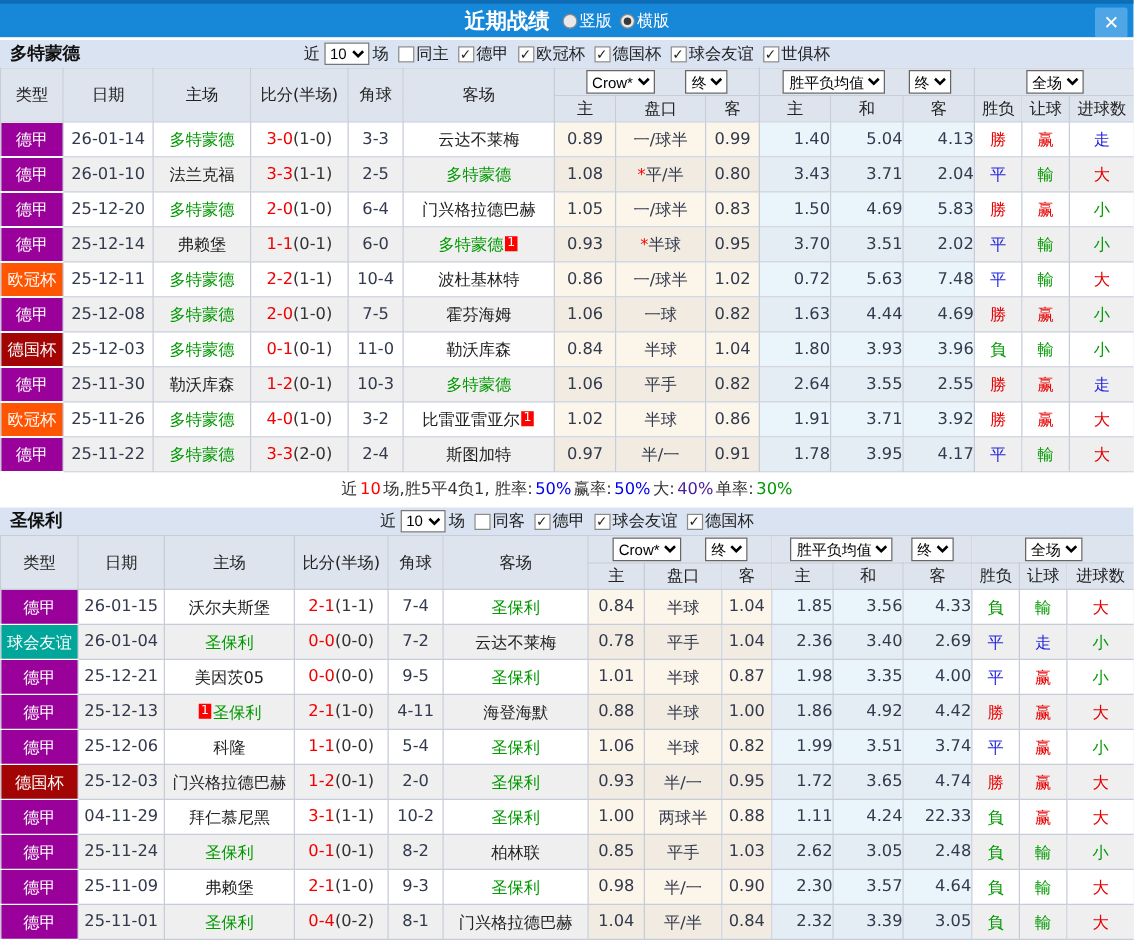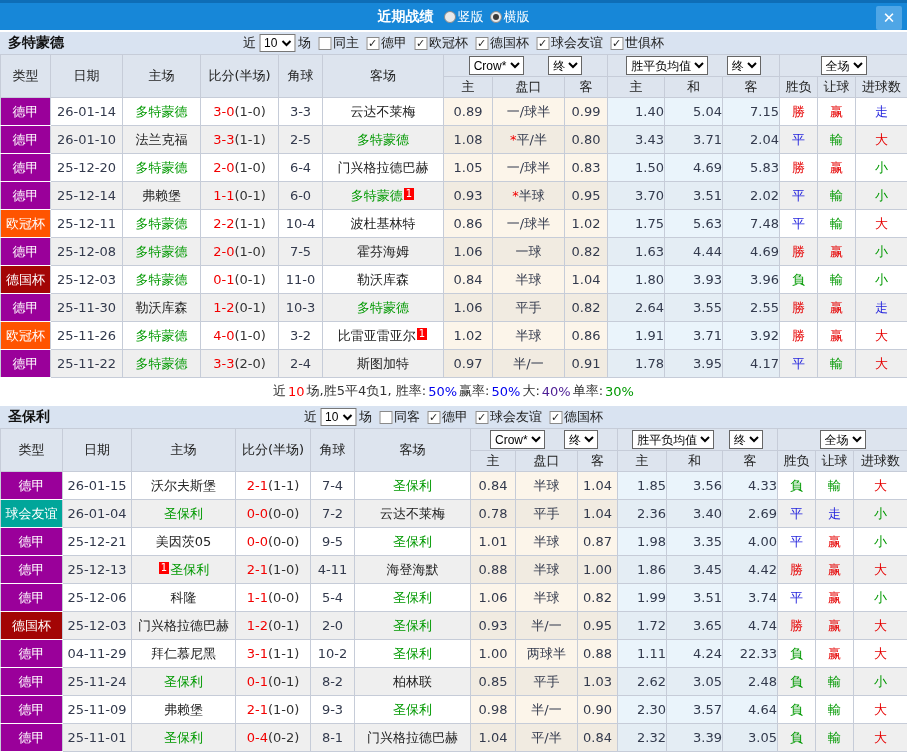--- a/index.html
+++ b/index.html
@@ -3,21 +3,21 @@
 <meta charset="utf-8">
 <style>
   * { margin:0; padding:0; box-sizing:border-box; }
   body { font-family:"DejaVu Sans", sans-serif; background:#fff; }
   .app { width:907px; height:752px; overflow:hidden; background:#fff; position:relative; }
 
   
   .titlebar { height:30px; background:#1787d8; border-top:3px solid #0e6db6; position:relative;
               display:flex; align-items:center; justify-content:center; color:#fff; }
   .titlebar .tcluster { display:flex; align-items:center; gap:4px; font-size:13px; }
-  .title-text { font-weight:bold; font-size:14px; }
+  .title-text { font-weight:bold; font-size:17px; }
   .radio { width:12px; height:12px; border-radius:50%; background:#e9e9e9; border:1px solid #8a8a8a;
            display:inline-block; position:relative; margin:0 2px 0 6px; vertical-align:middle; }
   .radio.checked::after { content:""; position:absolute; left:2px; top:2px; width:6px; height:6px;
            border-radius:50%; background:#3a3a3a; }
   .close-btn { position:absolute; right:5px; top:3px; width:26px; height:24px; background:#4fa6e6;
            color:#fff; font-weight:bold; font-size:15px; display:flex; align-items:center;
            justify-content:center; border-radius:2px; cursor:pointer; }
 
   
   .section-head { height:24px; background:#d9e3f1; border-top:2px solid #fff; position:relative;
@@ -155,21 +155,21 @@
             <td class="plaincell datecell">26-01-14</td>
             <td class="plaincell"><span class="tgreen">多特蒙德</span></td>
             <td class="plaincell"><span class="ft">3-0</span><span class="ht">(1-0)</span></td>
             <td class="plaincell cornercell">3-3</td>
             <td class="plaincell"><span>云达不莱梅</span></td>
             <td class="crow">0.89</td>
             <td class="crow"><span>一/球半</span></td>
             <td class="crow">0.99</td>
             <td class="avg">1.40</td>
             <td class="avg">5.04</td>
-            <td class="avg">7.15</td>
+            <td class="avg">4.13</td>
             <td class="plaincell" style="color: rgb(230, 0, 0);">勝</td>
             <td class="plaincell" style="color: rgb(230, 0, 0);">赢</td>
             <td class="plaincell" style="color: rgb(37, 37, 221);">走</td>
           </tr>
           <tr>
             <td class="typecell" style="background: rgb(154, 0, 154);">德甲</td>
             <td class="plaincell datecell">26-01-10</td>
             <td class="plaincell"><span>法兰克福</span></td>
             <td class="plaincell"><span class="ft">3-3</span><span class="ht">(1-1)</span></td>
             <td class="plaincell cornercell">2-5</td>
@@ -221,21 +221,21 @@
           <tr>
             <td class="typecell" style="background: rgb(255, 84, 0);">欧冠杯</td>
             <td class="plaincell datecell">25-12-11</td>
             <td class="plaincell"><span class="tgreen">多特蒙德</span></td>
             <td class="plaincell"><span class="ft">2-2</span><span class="ht">(1-1)</span></td>
             <td class="plaincell cornercell">10-4</td>
             <td class="plaincell"><span>波杜基林特</span></td>
             <td class="crow">0.86</td>
             <td class="crow"><span>一/球半</span></td>
             <td class="crow">1.02</td>
-            <td class="avg">1.75</td>
+            <td class="avg">0.72</td>
             <td class="avg">5.63</td>
             <td class="avg">7.48</td>
             <td class="plaincell" style="color: rgb(37, 37, 221);">平</td>
             <td class="plaincell" style="color: rgb(0, 153, 0);">輸</td>
             <td class="plaincell" style="color: rgb(230, 0, 0);">大</td>
           </tr>
           <tr>
             <td class="typecell" style="background: rgb(154, 0, 154);">德甲</td>
             <td class="plaincell datecell">25-12-08</td>
             <td class="plaincell"><span class="tgreen">多特蒙德</span></td>
@@ -465,21 +465,21 @@
             <td class="typecell" style="background: rgb(154, 0, 154);">德甲</td>
             <td class="plaincell datecell">25-12-13</td>
             <td class="plaincell"><span class="badge">1</span><span class="tgreen">圣保利</span></td>
             <td class="plaincell"><span class="ft">2-1</span><span class="ht">(1-0)</span></td>
             <td class="plaincell cornercell">4-11</td>
             <td class="plaincell"><span>海登海默</span></td>
             <td class="crow">0.88</td>
             <td class="crow"><span>半球</span></td>
             <td class="crow">1.00</td>
             <td class="avg">1.86</td>
-            <td class="avg">3.45</td>
+            <td class="avg">4.92</td>
             <td class="avg">4.42</td>
             <td class="plaincell" style="color: rgb(230, 0, 0);">勝</td>
             <td class="plaincell" style="color: rgb(230, 0, 0);">赢</td>
             <td class="plaincell" style="color: rgb(230, 0, 0);">大</td>
           </tr>
           <tr>
             <td class="typecell" style="background: rgb(154, 0, 154);">德甲</td>
             <td class="plaincell datecell">25-12-06</td>
             <td class="plaincell"><span>科隆</span></td>
             <td class="plaincell"><span class="ft">1-1</span><span class="ht">(0-0)</span></td>

